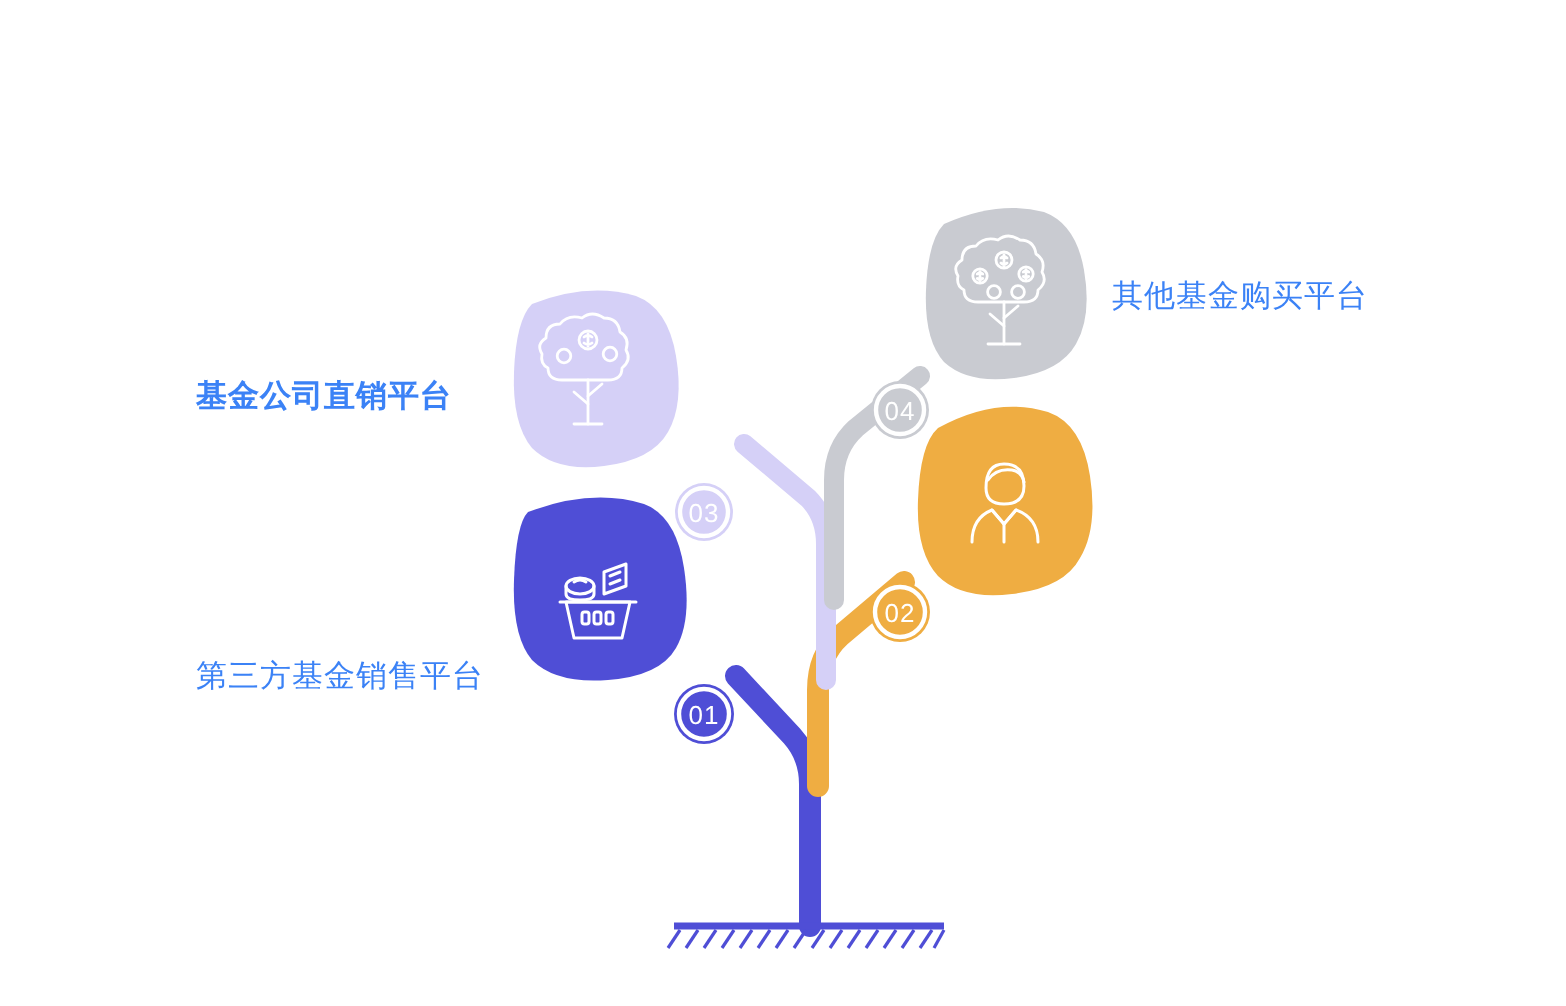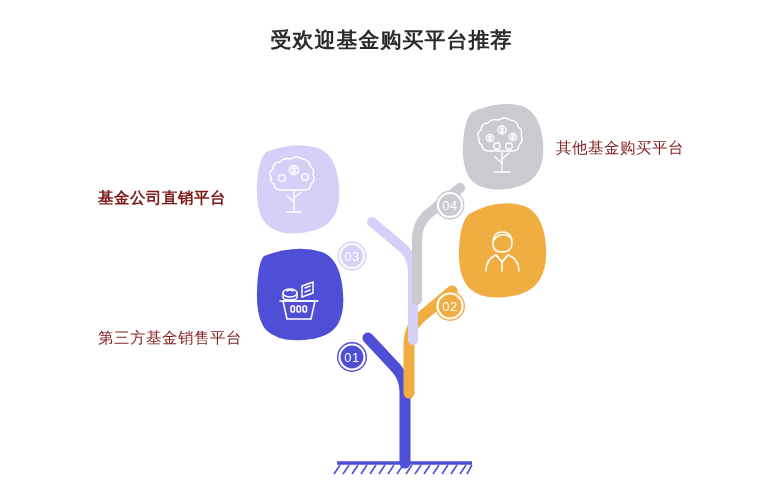--- a/index.html
+++ b/index.html
@@ -33,21 +33,21 @@
   #tree-svg {
     position: absolute;
     top: 0;
     left: 0;
     width: 783px;
     height: 503px;
   }
   .node-label {
     position: absolute;
     font-size: 15.5px;
-    color: #7f1d1d;
+    color: #3b82f6;
     white-space: nowrap;
     letter-spacing: 0.5px;
   }
   .label-left {
     text-align: right;
   }
   .label-right {
     text-align: left;
   }
   #label-01 { left: 36px;  top: 287px; width: 206px; margin-top: 41px; }
@@ -57,21 +57,20 @@
   .badge-text {
     font-size: 13px;
     letter-spacing: 0.5px;
   }
 </style>
 </head>
 <body>
 
 <div id="infographic">
 
-  <div id="chart-title">受欢迎基金购买平台推荐</div>
 
   <svg id="tree-svg" viewBox="0 0 783 503">
 
     <g>
       <path d="M405,463 L405,392 Q405,378 396,368 L368,338" fill="none" stroke="#4f4ed6" stroke-width="11" stroke-linecap="round"></path>
     </g>
 
     <g>
       <line x1="337" y1="463" x2="472" y2="463" stroke="#4f4ed6" stroke-width="3.5"></line>
       <g stroke="#4f4ed6" stroke-width="1.6">

